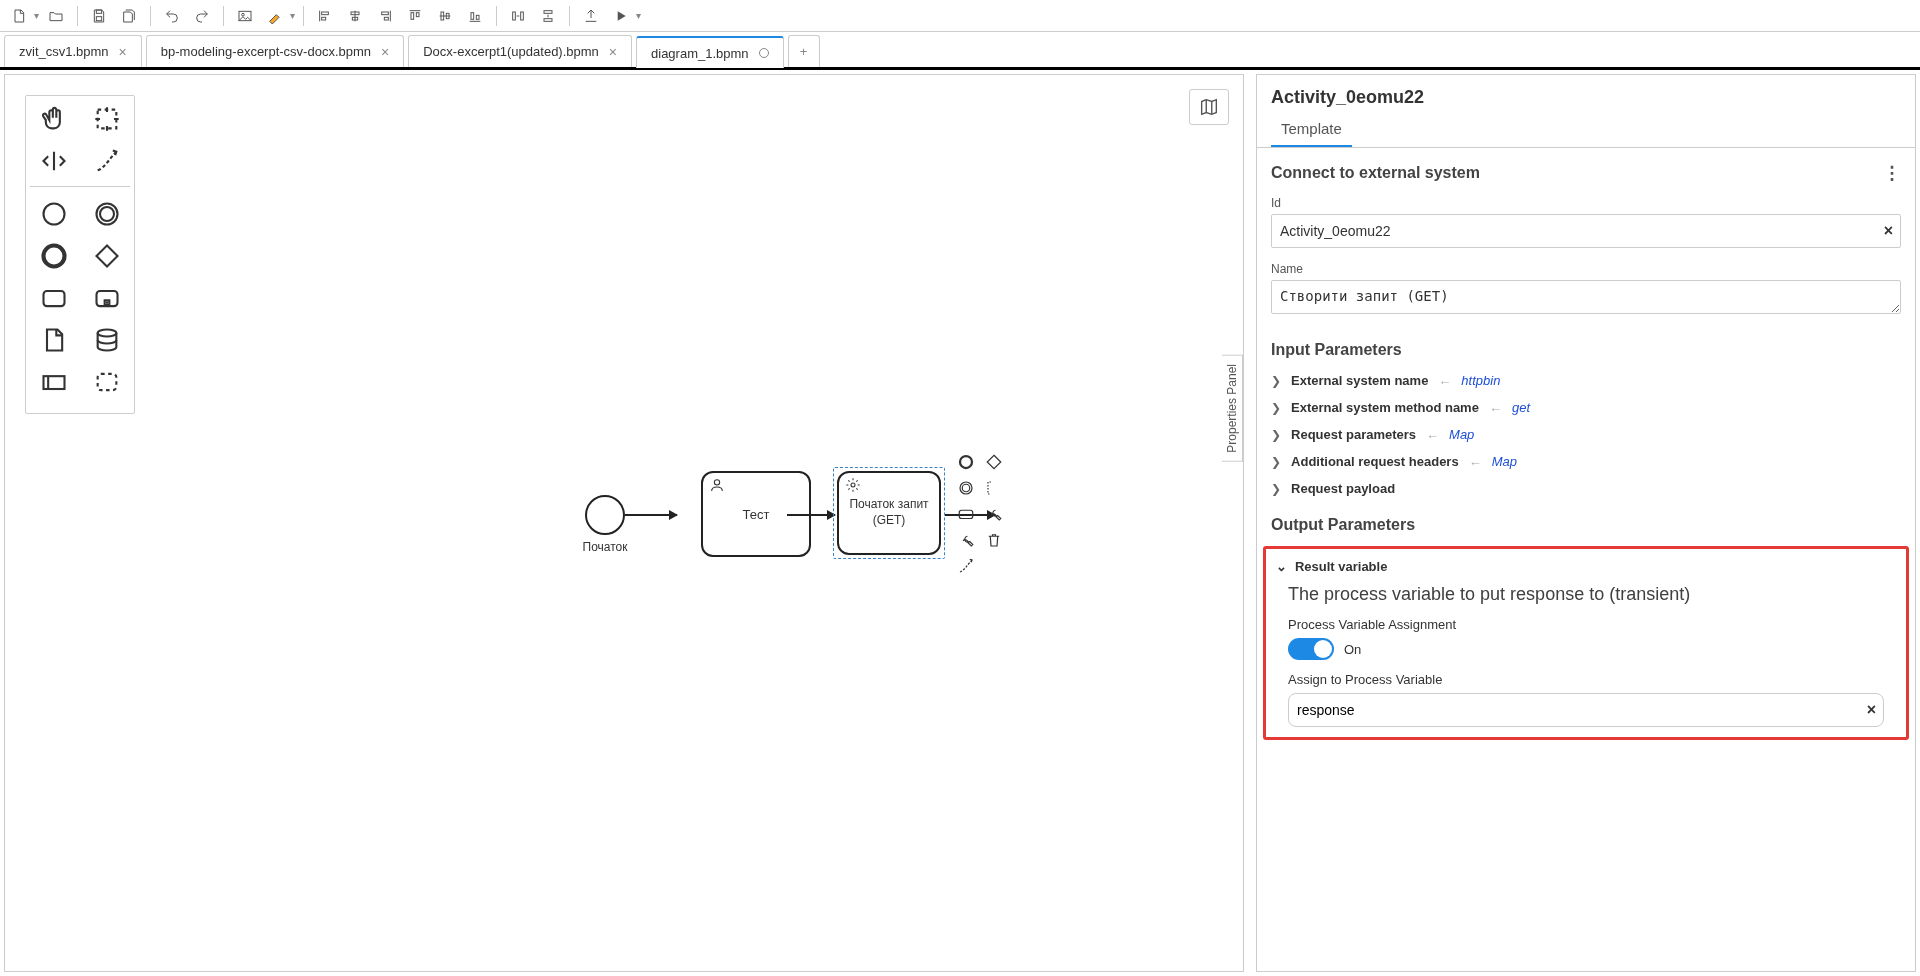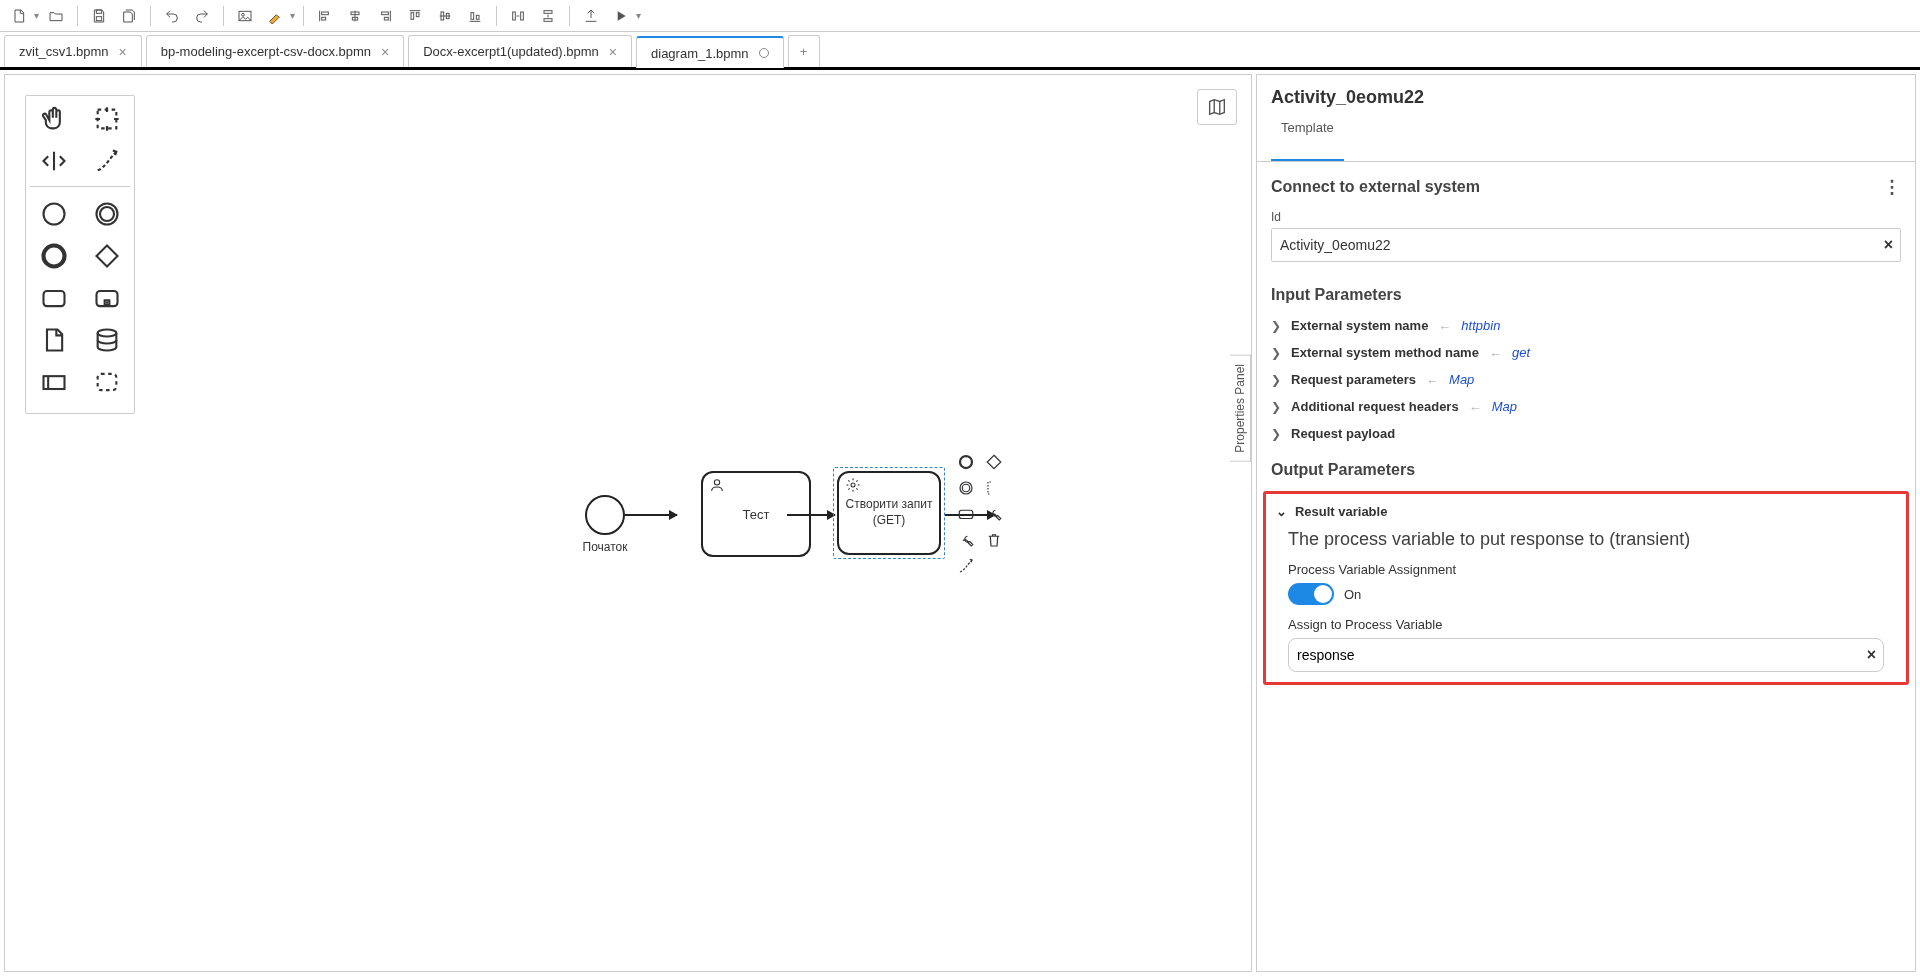--- a/index.html
+++ b/index.html
@@ -41,24 +41,24 @@
   .start-ev { position:absolute; left:580px; top:420px; width:40px; height:40px; border:2px solid #222; border-radius:50%; background:#fff;}
   .start-lbl { position:absolute; left:570px; top:465px; width:60px; text-align:center; font-size:12px;}
   .task1 { position:absolute; left:696px; top:396px; width:110px; height:86px; border:2px solid #222; border-radius:12px; background:#fff; display:flex; align-items:center; justify-content:center; font-size:13px; text-align:center;}
   .task1 .usericon{position:absolute; left:6px; top:4px;}
   .task2 { position:absolute; left:828px; top:392px; width:112px; height:92px; border:1px dashed #3b82c4; border-radius:2px; padding:3px; display:flex;}
   .task2-inner{ flex:1; border:2px solid #222; border-radius:12px; background:#fff; display:flex; align-items:center; justify-content:center; font-size:12px; text-align:center; line-height:1.3; position:relative;}
   .task2-inner .gearicon{position:absolute; left:6px; top:4px;}
   .seq { position:absolute; height:2px; background:#222; }
   .seq::after{content:""; position:absolute; right:-1px; top:-4px; border-left:9px solid #222; border-top:5px solid transparent; border-bottom:5px solid transparent;}
   
-  .proppanel { width:660px; border:1px solid #ccc; margin:4px 4px 4px 0; display:flex; flex-direction:column; background:#fff; overflow:auto;}
+  .proppanel { width:660px; border:1px solid #ccc; margin:4px 4px 4px 8px; display:flex; flex-direction:column; background:#fff; overflow:auto;}
   .pp-head { padding:12px 14px 6px; font-size:18px; font-weight:bold; color:#333;}
   .pp-tabs{ display:flex; border-bottom:1px solid #ccc; padding:0 14px;}
-  .pp-tabb{ padding:6px 10px 24px; font-size:13px; color:#555; border-bottom:2px solid #1E88E5; cursor:pointer;}
+  .pp-tabb{ padding:6px 10px 8px; font-size:15px; color:#555; border-bottom:2px solid #1E88E5; cursor:pointer;}
   .sect-title{ padding:14px 14px 8px; font-size:16px; font-weight:bold; color:#444; display:flex; align-items:center; justify-content:space-between;}
   .sect-title .dots{font-size:18px; color:#555; cursor:pointer;}
   .fld{ padding:4px 14px 10px; }
   .fld-lbl{ font-size:12px; color:#555; margin-bottom:4px;}
   .fld-inp{ width:100%; height:34px; border:1px solid #ccc; border-radius:2px; padding:0 28px 0 8px; font-size:14px; color:#333;}
   textarea.fld-inp{ height:34px; padding-top:7px; resize:vertical;}
   .fld-wrap{position:relative;}
   .fld-x{ position:absolute; right:8px; top:8px; font-size:16px; color:#333; cursor:pointer; font-weight:bold;}
   .param-row{ display:flex; align-items:center; gap:10px; padding:6px 14px; font-size:13px; cursor:pointer;}
   .param-row .chev{ color:#666; font-size:12px;}
@@ -353,21 +353,21 @@
               </svg></span>
           <span>Тест</span>
         </div>
         <div class="seq" style="left:782px; top:439px; width:48px;"></div>
         <div class="task2">
           <div class="task2-inner">
             <span class="gearicon"><svg width="16" height="16" viewBox="0 0 24 24" stroke="#333" fill="none" stroke-width="1.6">
                   <circle cx="12" cy="12" r="3"></circle>
                   <path d="M12 2v3M12 19v3M2 12h3M19 12h3M5 5l2 2M17 17l2 2M19 5l-2 2M7 17l-2 2"></path>
                 </svg></span>
-            <div><span>Створити запит</span><br><span>(GET)</span></div>
+            <div><span>Початок запит</span><br><span>(GET)</span></div>
           </div>
         </div>
         <div class="seq" style="left:940px; top:439px; width:50px;"></div>
 
         <div class="ctx">
           <div class="ci">
               <svg viewBox="0 0 24 24">
                 <circle cx="12" cy="12" r="8" stroke-width="3"></circle>
               </svg>
             </div>
@@ -426,20 +426,26 @@
         <span>Connect to external system</span>
         <span class="dots">⋮</span>
       </div>
       <div class="fld">
         <div class="fld-lbl">Id</div>
         <div class="fld-wrap">
           <input class="fld-inp" value="Activity_0eomu22" style="">
           <span class="fld-x">×</span>
         </div>
       </div>
+      <div class="fld">
+        <div class="fld-lbl">Name</div>
+        <div class="fld-wrap">
+          <textarea class="fld-inp" style="">Створити запит (GET)</textarea>
+        </div>
+      </div>
 
       <div class="sect-title">
           <span>Input Parameters</span>
         </div>
       <div class="param-row">
           <span class="chev">❯</span>
           <span class="pname">External system name</span>
           <span class="arr">←</span>
           <span class="pval">httpbin</span>
         </div>

